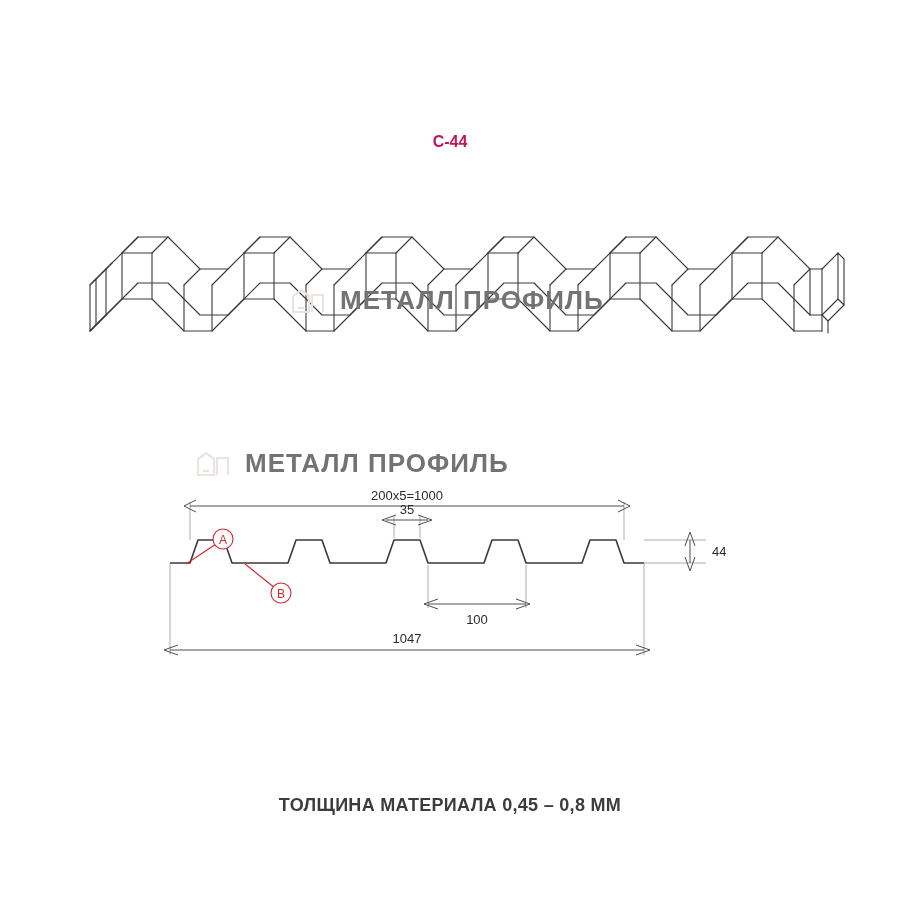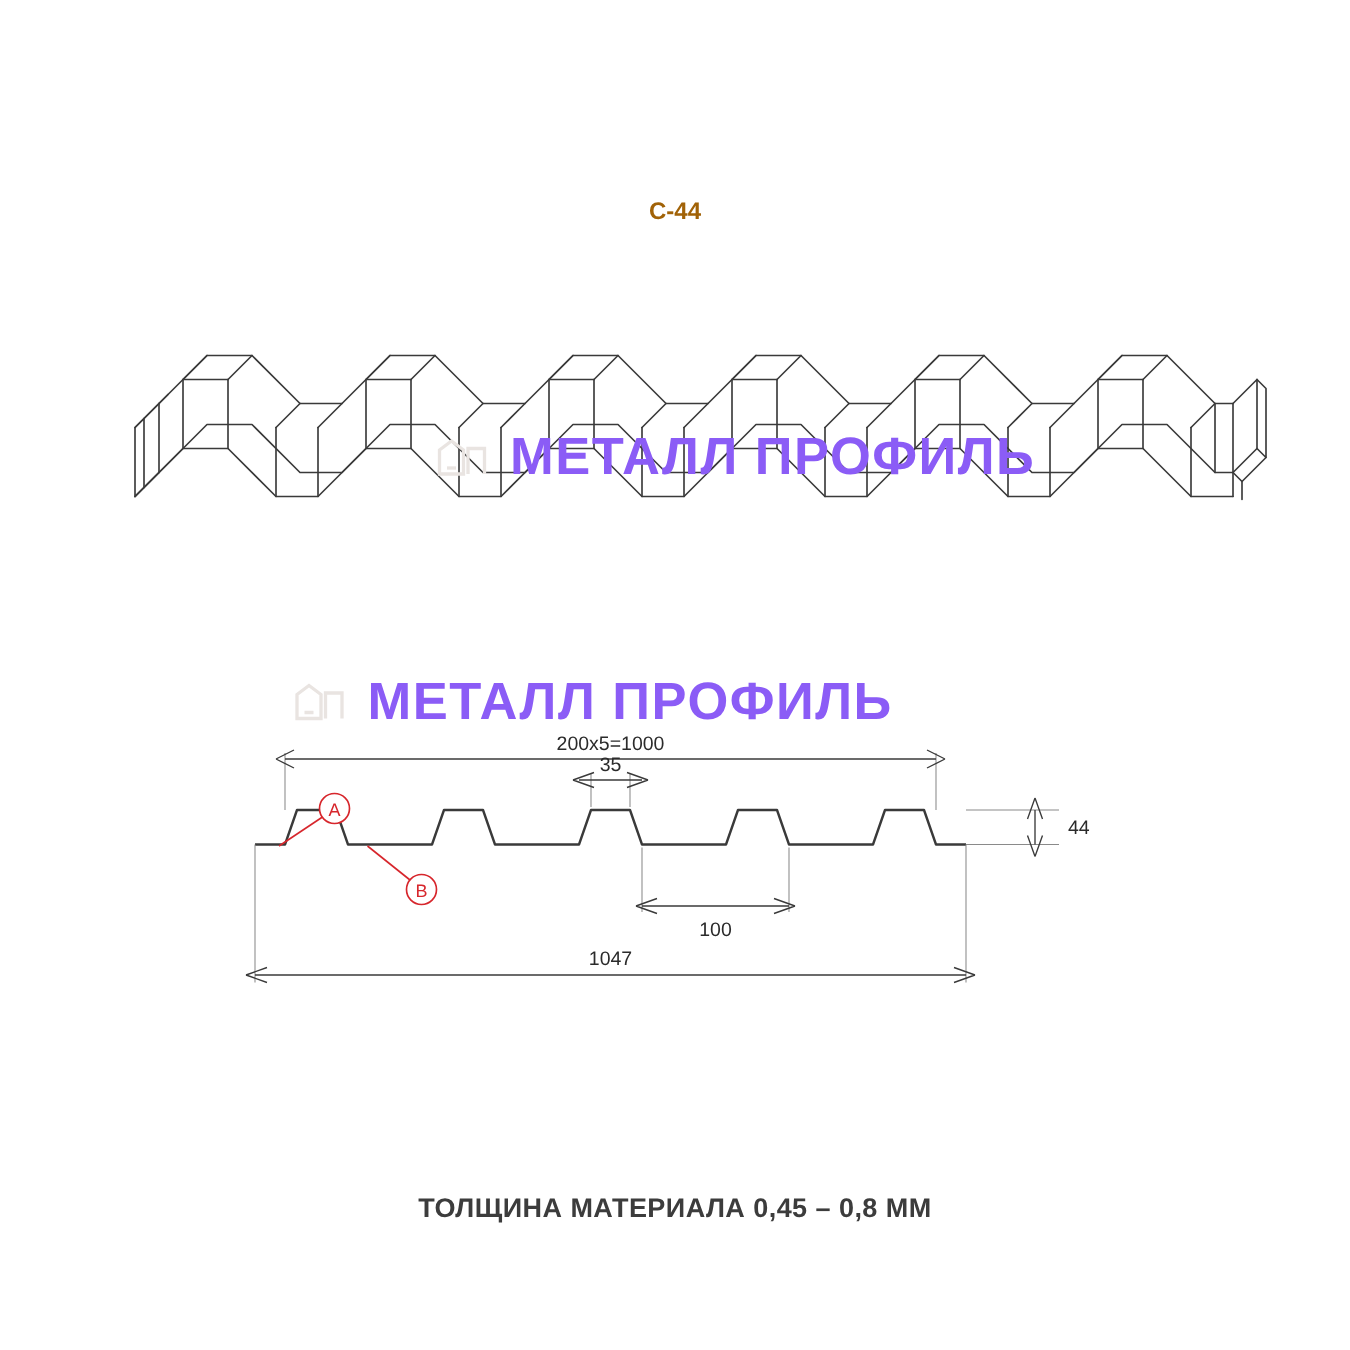--- a/index.html
+++ b/index.html
@@ -5,36 +5,36 @@
   html,body{margin:0;padding:0;background:#ffffff;}
   body{width:900px;height:900px;font-family:"Liberation Sans",sans-serif;color:#333333;overflow:hidden;}
   .page{position:relative;width:900px;height:900px;}
 
   .title{
     position:absolute;top:78px;left:0;width:900px;text-align:center;
     font-size:40px;font-weight:bold;color:#58585a;letter-spacing:0.5px;
   }
   .subtitle{
     position:absolute;top:133px;left:0;width:900px;text-align:center;
-    font-size:16px;font-weight:bold;color:#a16207;
+    font-size:16px;font-weight:bold;color:#be185d;
   }
   .footer{
     position:absolute;top:795px;left:0;width:900px;text-align:center;
     font-size:18px;font-weight:bold;color:#3c3c3c;letter-spacing:0.3px;
   }
 
   .iso{position:absolute;left:60px;top:215px;width:790px;height:180px;}
   .dim{position:absolute;left:150px;top:480px;width:640px;height:200px;}
 
   .wm{position:absolute;pointer-events:none;opacity:1;}
   .wm1{left:290px;top:285px;}
   .wm2{left:195px;top:448px;}
 
   .wm-text{
-    font-size:35px;font-weight:bold;color:#8b5cf6;letter-spacing:1px;
+    font-size:26px;font-weight:bold;color:#737373;letter-spacing:1px;
     font-family:"Liberation Sans",sans-serif;white-space:nowrap;
   }
   .wm-row{display:flex;align-items:center;gap:10px;}
   .wm-logo{width:40px;height:30px;}
 </style>
 </head>
 <body>
 
 <div class="page">
 

